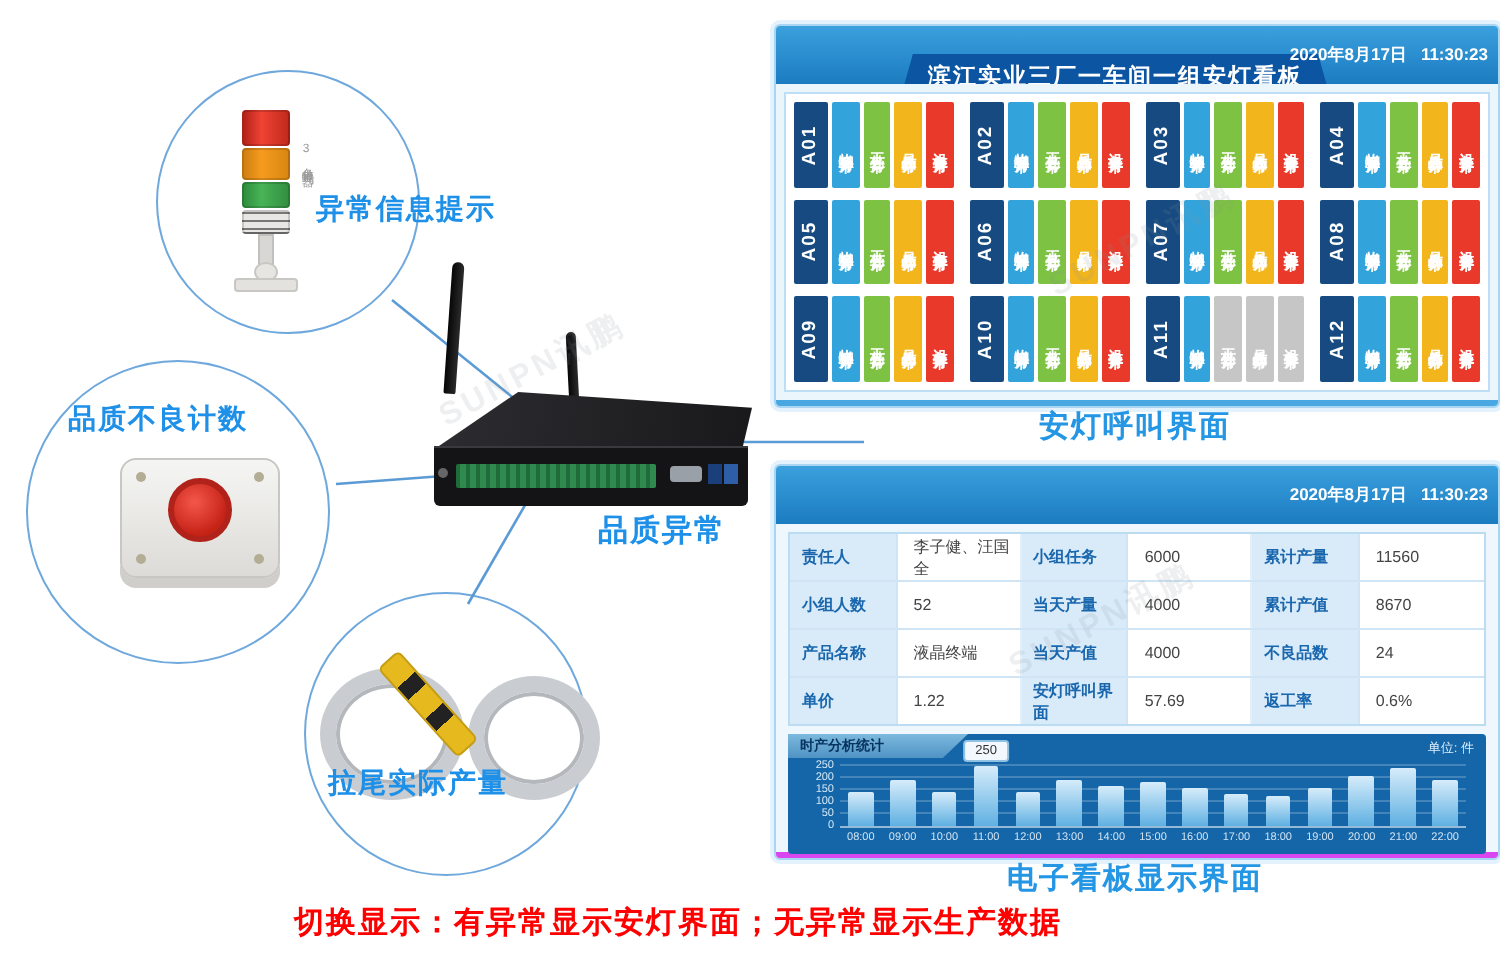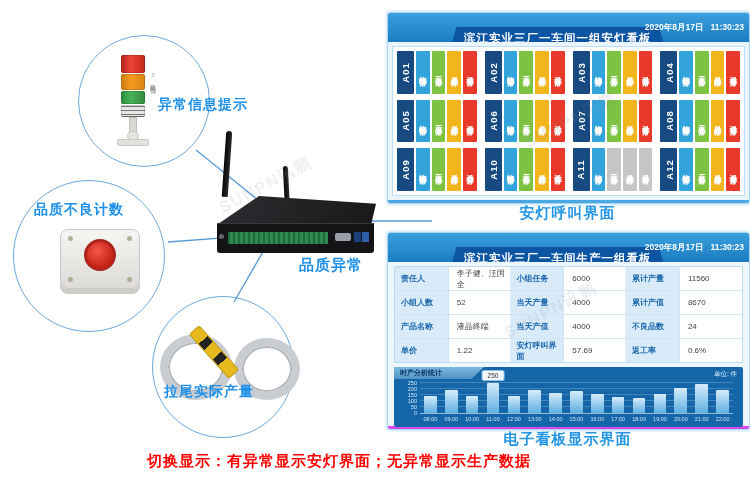--- a/index.html
+++ b/index.html
@@ -266,21 +266,20 @@
             <div class="strip" style="background: rgb(242, 181, 28);">品质异常</div>
             <div class="strip" style="background: rgb(232, 57, 43);">设备异常</div>
           </div>
         </div>
     </div>
   </div>
   <div class="screen-caption" style="left:387px;top:204px;width:361px;text-align:center;">安灯呼叫界面</div>
 
   <div class="screen" style="left:387px;top:232px;width:361px;height:196px;">
     <div class="screen-header">
-      <div class="title-banner">滨江实业三厂一车间生产一组看板</div>
       <div class="header-date">
         <span>2020年8月17日</span>
         <span>11:30:23</span>
       </div>
     </div>
     <div class="prod-body">
       <div class="prod-table">
           <div class="prod-row">
             <div class="prod-label">责任人</div>
             <div class="prod-value">李子健、汪国全</div>

